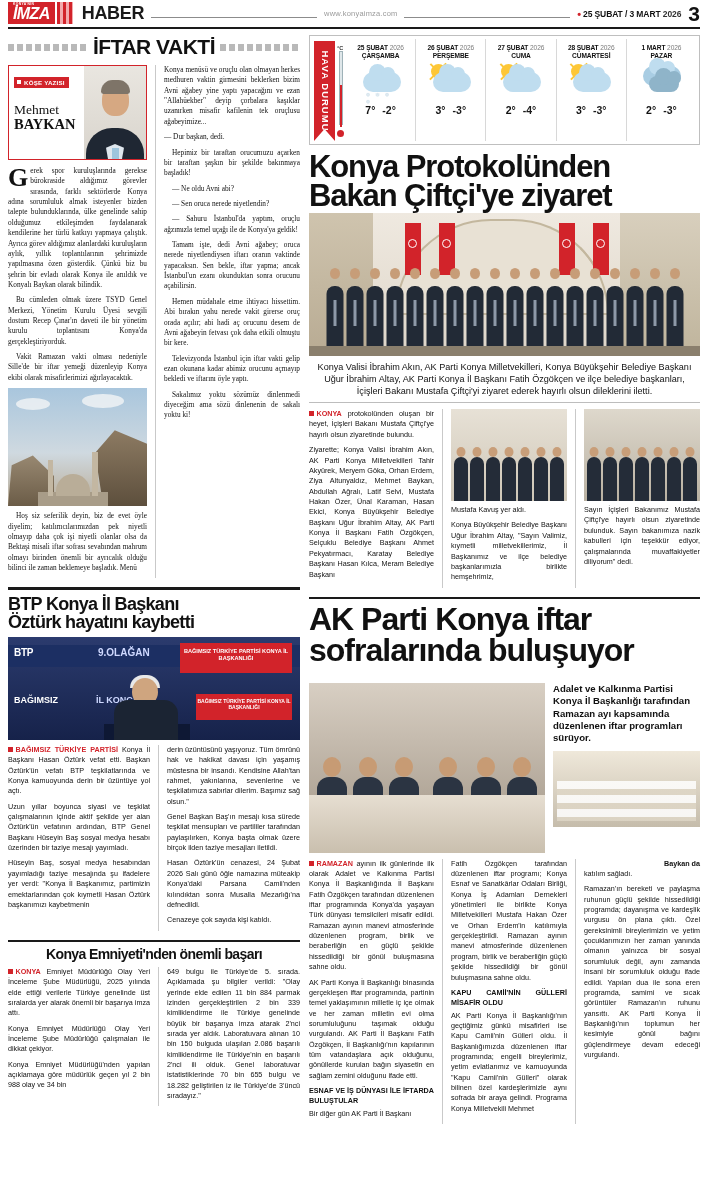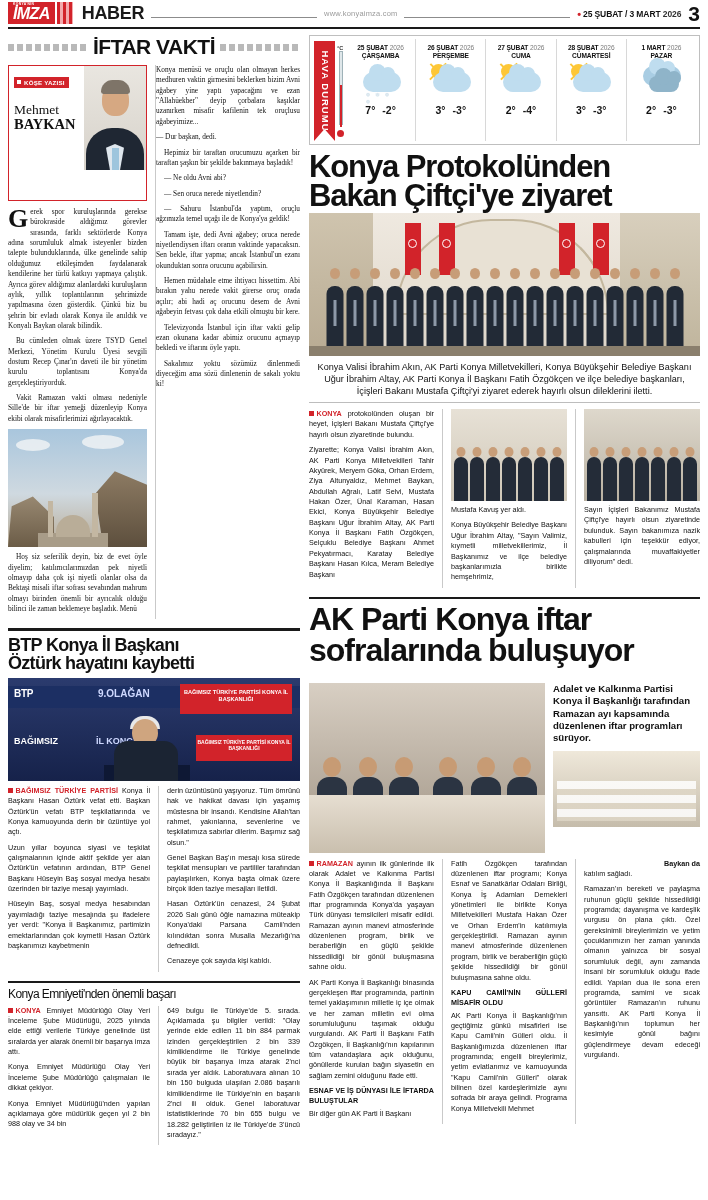--- a/index.html
+++ b/index.html
@@ -35,21 +35,21 @@
   .cols { display: flex; gap: 9px; margin-top: 6px; }
   .col-left { width: 292px; flex: 0 0 292px; }
   .col-right { width: 391px; flex: 0 0 391px; }
 
   
   .iftar-head { display: flex; align-items: center; gap: 5px; margin-bottom: 6px; }
   .dash-bar { flex: 1; height: 7px;
      background: repeating-linear-gradient(90deg,#b9b9b9 0 6px,transparent 6px 9px); }
   .iftar-title { font-size: 21px; font-weight: 900; letter-spacing: -.5px; }
 
-  .author-card { width: 139px; border: 1.3px solid #d2232a; height: 136px; position: relative;
+  .author-card { width: 139px; border: 1.3px solid #d2232a; height: 95px; position: relative;
      display: flex; overflow: hidden; background:#fff; }
   .author-left { width: 78px; padding: 4px 3px 0 5px; }
   .kose-badge { background: #d2232a; color: #fff; font-size: 6.2px; font-weight: 800;
      padding: 2px 4px 2px 3px; display: inline-flex; align-items: center; gap: 3px; letter-spacing:.2px;}
   .kose-sq { width: 4px; height: 4px; background: #fff; display:inline-block; }
   .auth-first { font-size: 13.5px; margin-top: 15px; line-height: 1.05; font-weight: 400;
      font-family: "Liberation Serif", serif; }
   .auth-last { font-size: 14.5px; font-weight: 900; line-height: 1.05;
      font-family: "Liberation Serif", serif; }
   .author-photo { position: absolute; right: 0; top: 0; width: 62px; height: 104px; overflow: hidden; }
@@ -65,21 +65,21 @@
      background: #7e7468; border-radius: 14px 14px 3px 3px; }
   .serif-body { font-family: "Liberation Serif", serif; font-size: 7.3px; line-height: 1.42;
      text-align: justify; hyphens: auto; }
   .serif-body p { margin-bottom: 5px; text-indent: 8px; }
   .serif-body p.noind { text-indent: 0; }
   .dropcap::first-letter { float: left; font-size: 26px; line-height: .82; font-weight: 700;
      padding: 1px 2px 0 0; font-family: "Liberation Serif", serif; }
 
   .iftar-flow { display: flex; gap: 8px; }
   .iftar-c1 { width: 139px; flex: 0 0 139px; }
-  .iftar-c2 { width: 145px; flex: 0 0 145px; border-left: .6px solid #c9c9c9; }
+  .iftar-c2 { width: 145px; flex: 0 0 145px; border-left: .6px solid #c9c9c9; padding-left: 8px; }
 
   .photo { position: relative; overflow: hidden; background: #cfcabf; }
   .mosque-photo { width: 139px; height: 118px; margin: 5px 0 5px 0; }
   .mp-sky { position: absolute; inset: 0; background: linear-gradient(#a9c6dd 0%, #cfd9e0 55%, #b9ab95 100%); }
   .mp-cloud { position: absolute; background: #eef2f5; border-radius: 50%; opacity: .85; }
   .mp-rock2 { position: absolute; bottom: 0; right: 0; width: 52px; height: 76px;
      background: linear-gradient(#8d7b63,#5d4f3d); clip-path: polygon(16% 100%,0 30%,38% 0,100% 18%,100% 100%); }
   .mp-rock3 { position: absolute; bottom: 0; left: 0; width: 46px; height: 54px;
      background: linear-gradient(#9b8b74,#6b5c47); clip-path: polygon(0 100%,8% 24%,54% 6%,100% 44%,100% 100%); }
   .mp-dome { position: absolute; bottom: 10px; left: 48px; width: 34px; height: 22px;
@@ -216,21 +216,21 @@
   .akp-person .bd { width: 30px; height: 52px; background: #2b3442; border-radius: 12px 12px 0 0; }
   .akp-side { flex: 1; }
   .akp-lead { font-size: 9.6px; font-weight: 800; line-height: 1.3; }
   .akp-smallphoto { width: 100%; height: 76px; position: relative; overflow: hidden; margin-top: 6px;
      background: #cfc9bf; }
   .asp-bg { position: absolute; inset: 0; background: linear-gradient(#efe8da,#c5bcab); }
   .asp-tbls { position: absolute; bottom: 6px; left: 4px; right: 4px; height: 40px;
      background: repeating-linear-gradient(180deg,#fff 0 8px,#ded6c6 8px 14px); opacity: .85; }
 
   
-  .emn-head { font-size: 12px; font-weight: 400; letter-spacing: -.6px; line-height: 1.05; }
+  .emn-head { font-size: 14px; font-weight: 700; letter-spacing: -.6px; line-height: 1.05; text-align: center; }
   .emn-grid { display: flex; gap: 8px; margin-top: 5px; }
   .emn-col { width: 142px; flex: 0 0 142px; }
   .emn-col + .emn-col { border-left: .6px solid #c9c9c9; padding-left: 8px; }
   .subhead { font-weight: 800; font-size: 7.2px; margin-bottom: 2px; }
 </style>
 </head>
 <body>
 
 <div class="page">
 

